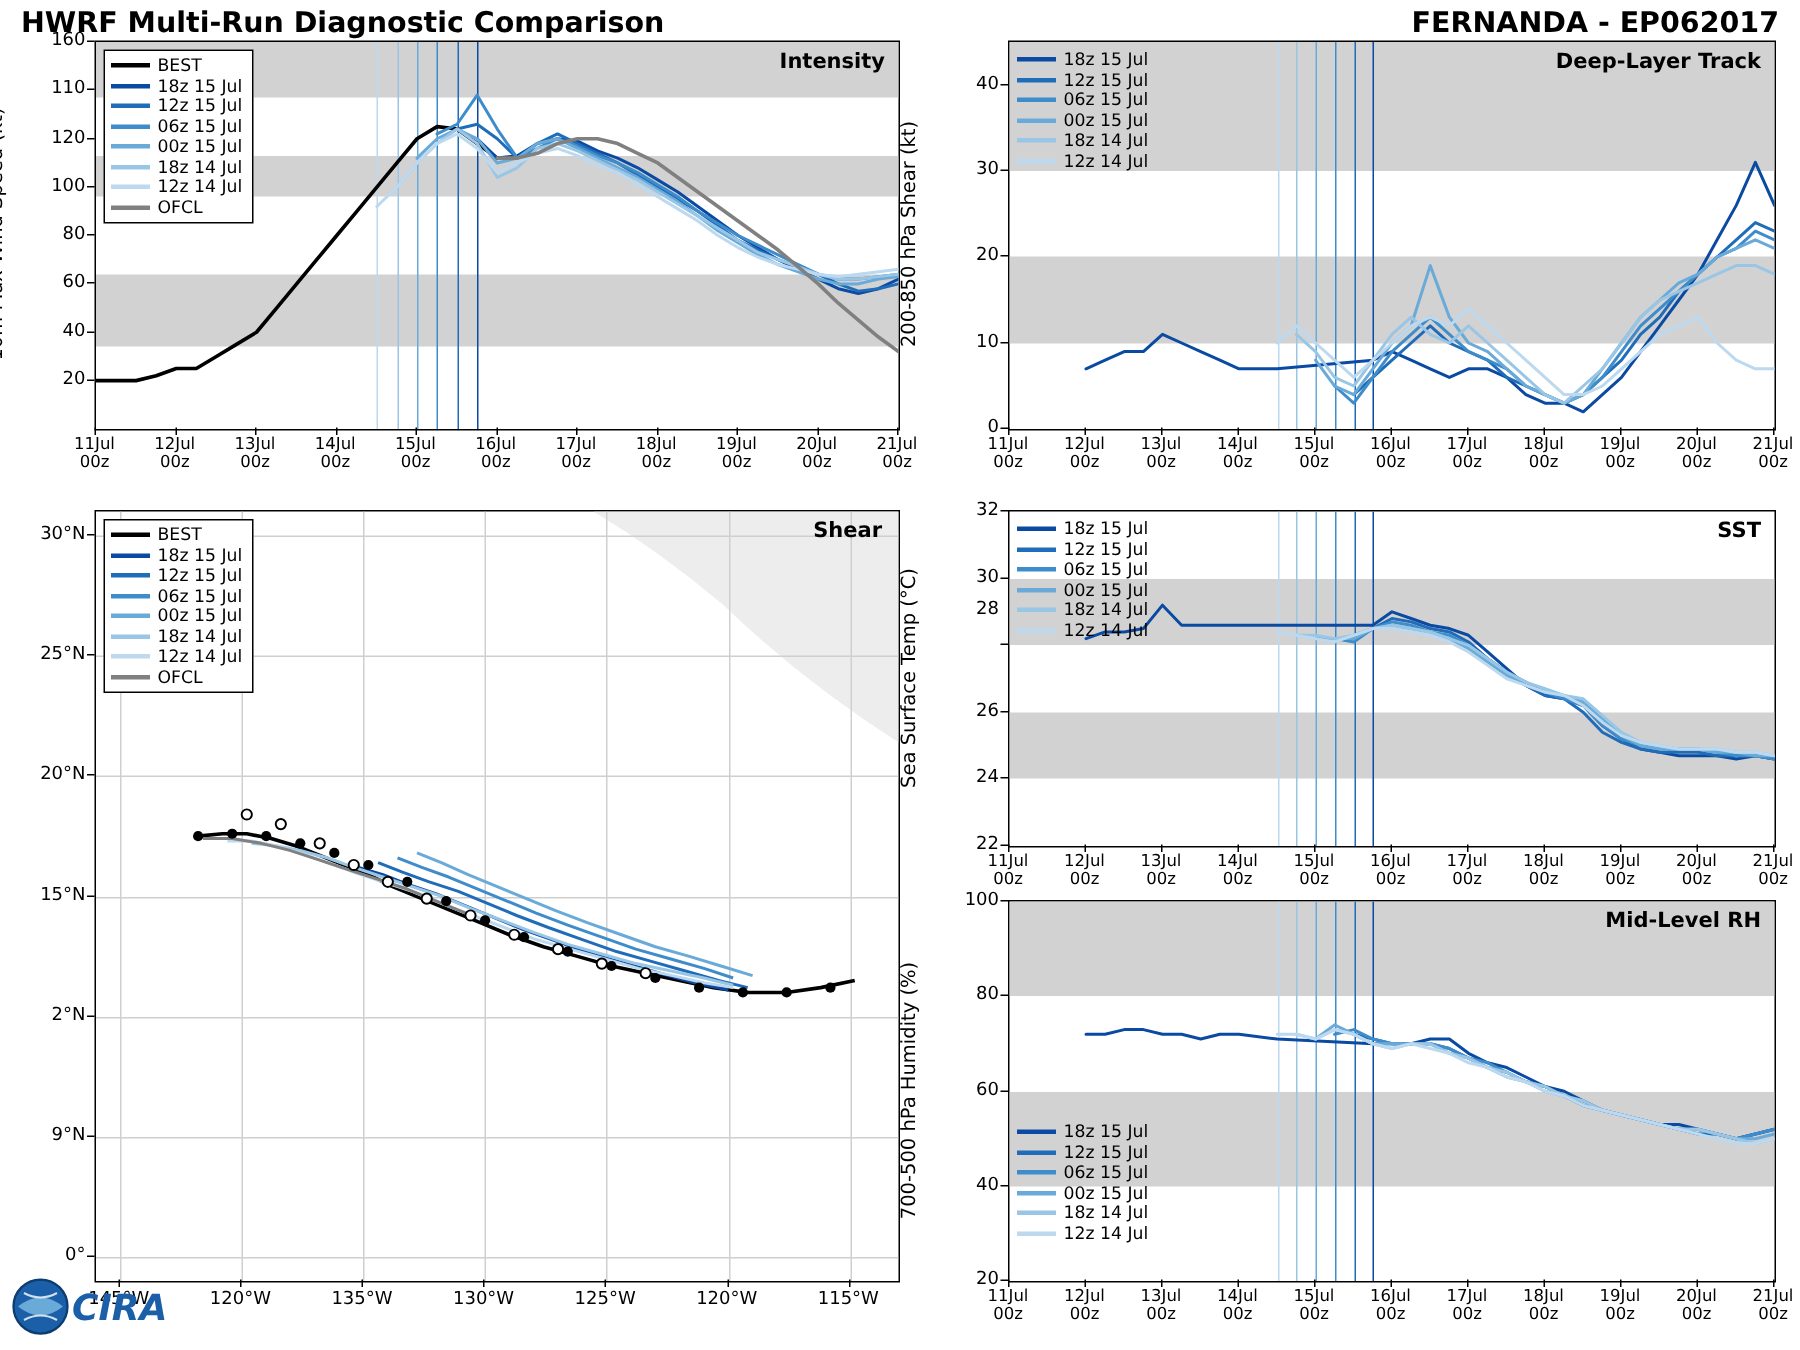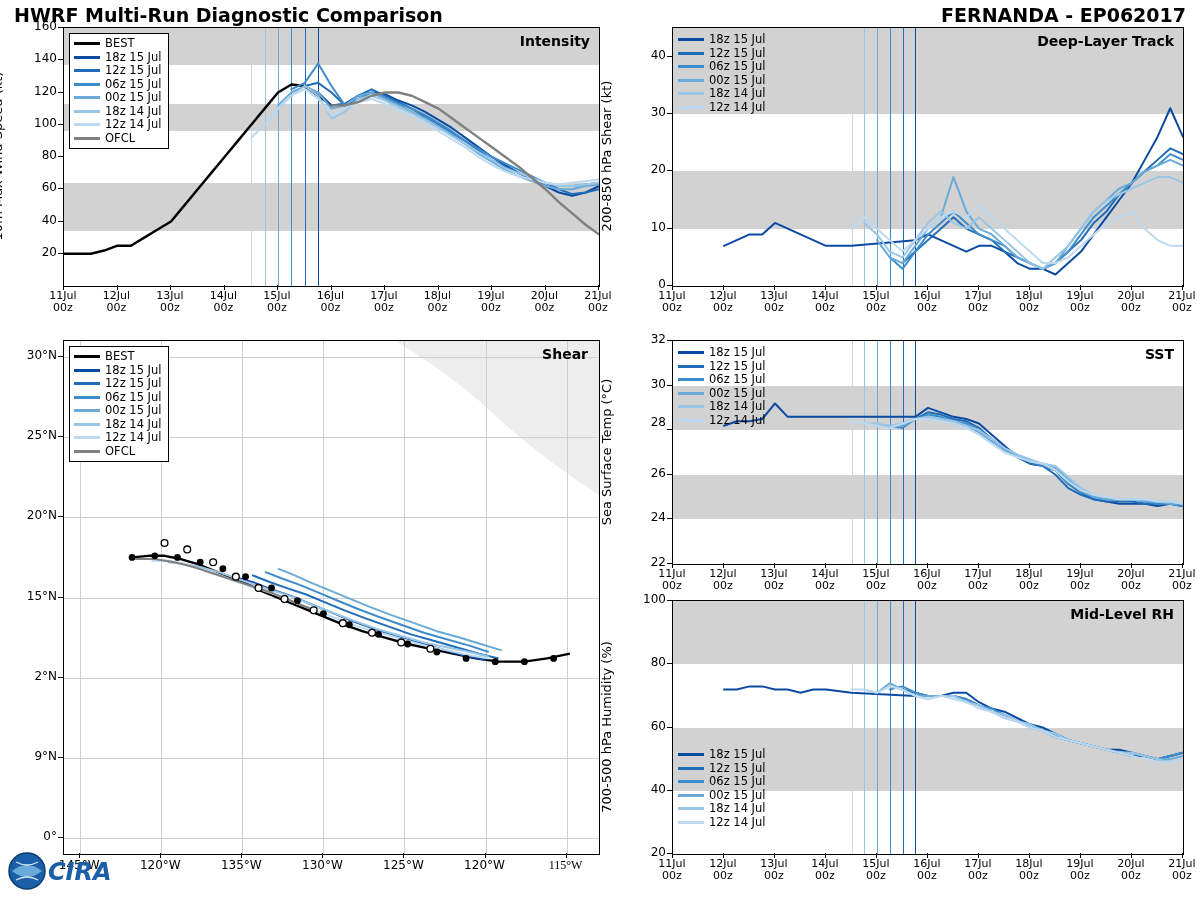--- a/index.html
+++ b/index.html
@@ -122,21 +122,21 @@
       <div class="tick-y" style="left: 23px; width: 34px; top: 212.5px;">40</div>
       <div class="tickmark-y" style="left: 58px; top: 220.5px;"></div>
       <div class="tick-y" style="left: 23px; width: 34px; top: 180.25px;">60</div>
       <div class="tickmark-y" style="left: 58px; top: 188.25px;"></div>
       <div class="tick-y" style="left: 23px; width: 34px; top: 148px;">80</div>
       <div class="tickmark-y" style="left: 58px; top: 156px;"></div>
       <div class="tick-y" style="left: 23px; width: 34px; top: 115.75px;">100</div>
       <div class="tickmark-y" style="left: 58px; top: 123.75px;"></div>
       <div class="tick-y" style="left: 23px; width: 34px; top: 83.5px;">120</div>
       <div class="tickmark-y" style="left: 58px; top: 91.5px;"></div>
-      <div class="tick-y" style="left: 23px; width: 34px; top: 51.25px;">140</div>
+      <div class="tick-y" style="left: 23px; width: 34px; top: 51.25px;">110</div>
       <div class="tickmark-y" style="left: 58px; top: 59.25px;"></div>
       <div class="tick-y" style="left: 23px; width: 34px; top: 19px;">160</div>
       <div class="tickmark-y" style="left: 58px; top: 27px;"></div>
       <div class="tick-x" style="left: 37px; width: 52px; top: 290px;">
         <div>11Jul</div>
         <div>00z</div>
       </div>
       <div class="tickmark-x" style="left: 63px; top: 285px;"></div>
       <div class="tick-x" style="left: 90.5px; width: 52px; top: 290px;">
         <div>12Jul</div>
@@ -356,21 +356,21 @@
           <path d="M178.50 80.28 L191.25 82.51 L204.00 84.74 L216.75 86.97 L229.50 82.51 L242.25 78.05 L255.00 78.05 L267.75 80.28 L280.50 82.51 L293.25 86.97 L306.00 93.66 L318.75 102.58 L331.50 111.50 L344.25 115.96 L357.00 120.42 L369.75 122.65 L382.50 129.34 L395.25 140.49 L408.00 149.41 L420.75 153.87 L433.50 156.10 L446.25 158.33 L459.00 158.33 L471.75 158.33 L484.50 160.56 L497.25 160.56 L510.00 162.79 " fill="none" stroke="#bcd9f0" stroke-width="2" stroke-linejoin="round" stroke-linecap="round"></path>
         </svg>
       </div>
       <div class="panel-label" style="right: 26px; top: 346px;">SST</div>
       <div class="tick-y" style="left: 632px; width: 34px; top: 555px;">22</div>
       <div class="tickmark-y" style="left: 667px; top: 563px;"></div>
       <div class="tick-y" style="left: 632px; width: 34px; top: 510.4px;">24</div>
       <div class="tickmark-y" style="left: 667px; top: 518.4px;"></div>
       <div class="tick-y" style="left: 632px; width: 34px; top: 465.8px;">26</div>
       <div class="tickmark-y" style="left: 667px; top: 473.8px;"></div>
-      <div class="tick-y" style="left: 632px; width: 34px; top: 415px;">28</div>
+      <div class="tick-y" style="left: 632px; width: 34px; top: 398px;">28</div>
       <div class="tickmark-y" style="left: 667px; top: 429.2px;"></div>
       <div class="tick-y" style="left: 632px; width: 34px; top: 376.6px;">30</div>
       <div class="tickmark-y" style="left: 667px; top: 384.6px;"></div>
       <div class="tick-y" style="left: 632px; width: 34px; top: 332px;">32</div>
       <div class="tickmark-y" style="left: 667px; top: 340px;"></div>
       <div class="tick-x" style="left: 646px; width: 52px; top: 568px;">
         <div>11Jul</div>
         <div>00z</div>
       </div>
       <div class="tickmark-x" style="left: 672px; top: 563px;"></div>
@@ -643,21 +643,21 @@
       <div class="tick-x" style="font-size: 12px; left: 130.273px; width: 60px; top: 859px;">120°W</div>
       <div class="tickmark-x" style="left: 160.273px; top: 853px;"></div>
       <div class="tick-x" style="font-size: 12px; left: 211.333px; width: 60px; top: 859px;">135°W</div>
       <div class="tickmark-x" style="left: 241.333px; top: 853px;"></div>
       <div class="tick-x" style="font-size: 12px; left: 292.394px; width: 60px; top: 859px;">130°W</div>
       <div class="tickmark-x" style="left: 322.394px; top: 853px;"></div>
       <div class="tick-x" style="font-size: 12px; left: 373.455px; width: 60px; top: 859px;">125°W</div>
       <div class="tickmark-x" style="left: 403.455px; top: 853px;"></div>
       <div class="tick-x" style="font-size: 12px; left: 454.515px; width: 60px; top: 859px;">120°W</div>
       <div class="tickmark-x" style="left: 484.515px; top: 853px;"></div>
-      <div class="tick-x" style="font-size: 12px; left: 535.576px; width: 60px; top: 859px; font-family: Liberation Serif, serif;">115°W</div>
+      <div class="tick-x" style="font-size: 12px; left: 535.576px; width: 60px; top: 859px;">115°W</div>
       <div class="tickmark-x" style="left: 565.576px; top: 853px;"></div>
       <div class="legend" style="pointer-events: auto; left: 69px; top: 346px;">
         <div class="legend-row">
           <span class="legend-swatch" style="background: rgb(0, 0, 0);"></span>
           <span class="legend-text">BEST</span>
         </div>
         <div class="legend-row">
           <span class="legend-swatch" style="background: rgb(11, 74, 162);"></span>
           <span class="legend-text">18z 15 Jul</span>
         </div>

